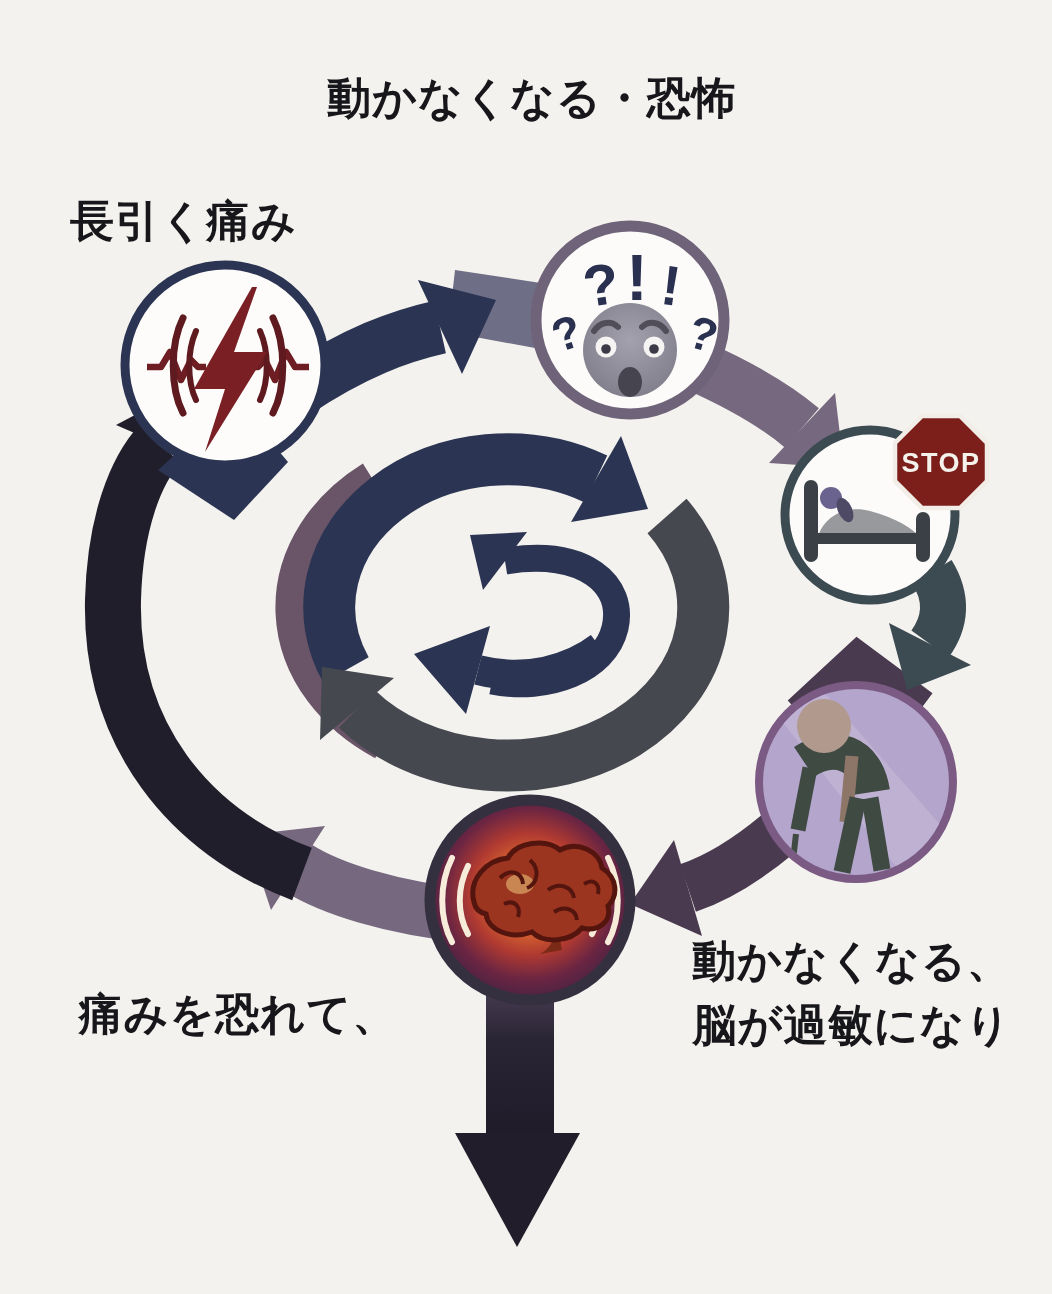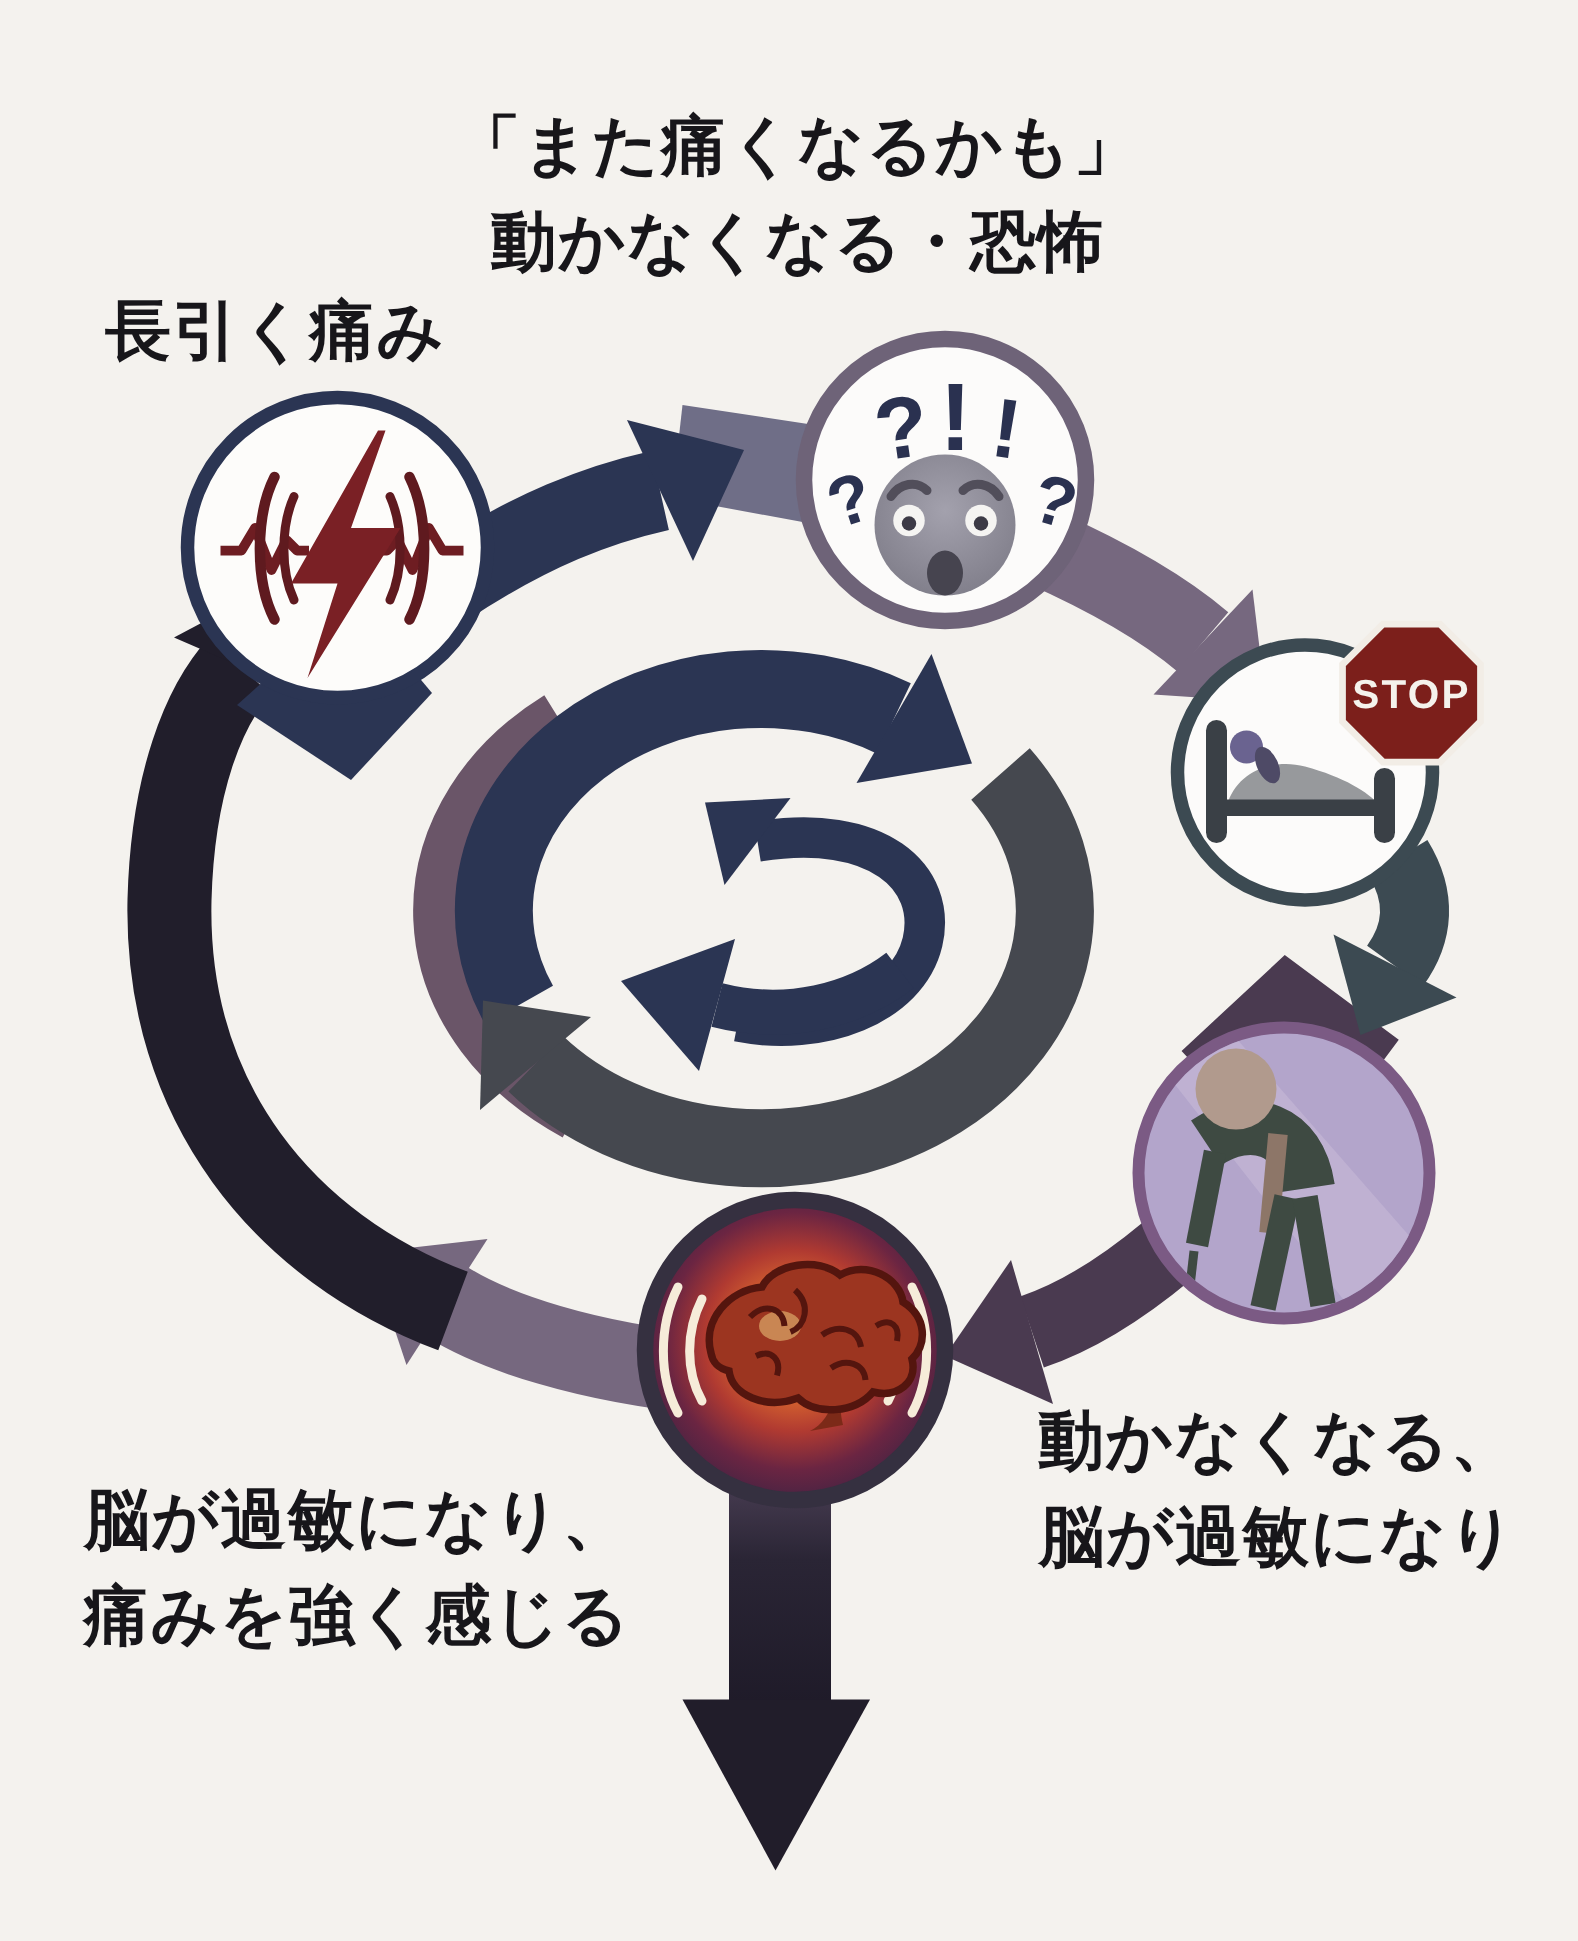--- a/index.html
+++ b/index.html
@@ -182,34 +182,32 @@
     <path d="M500,878 C510,868 522,872 523,884" fill="none" stroke="#54150e" stroke-width="4"></path>
     <path d="M530,860 C541,870 537,884 527,888" fill="none" stroke="#54150e" stroke-width="4"></path>
     <path d="M548,890 C559,882 572,886 574,898" fill="none" stroke="#54150e" stroke-width="4"></path>
     <path d="M504,904 C515,899 521,907 518,917" fill="none" stroke="#54150e" stroke-width="4"></path>
     <path d="M554,912 C564,905 576,909 577,920" fill="none" stroke="#54150e" stroke-width="4"></path>
     <path d="M584,884 C594,878 600,884 598,894" fill="none" stroke="#54150e" stroke-width="4"></path>
   </g>
 </svg>
 
   <div class="label" style="left:152px; top:66px; width:760px;">
-    <span>「また痛くなるかも」</span>
     <span>動かなくなる・恐怖</span>
   </div>
 
   <div class="label" style="left:42px; top:189px;margin-left:28px;">
     <span>長引く痛み</span>
   </div>
 
   <div class="label" style="left:760px; top:188px; width:292px;">
   </div>
 
   <div class="label" style="left:676px; top:929px; width:352px;">
     <span>動かなくなる、</span>
     <span>脳が過敏になり</span>
   </div>
 
   <div class="label" style="left:40px; top:982px; width:396px;">
-    <span>脳が過敏になり、</span>
-    <span>痛みを強く感じる</span>
+    <span>痛みを恐れて、</span>
   </div>
 
 </div>
 
 </body></html>

